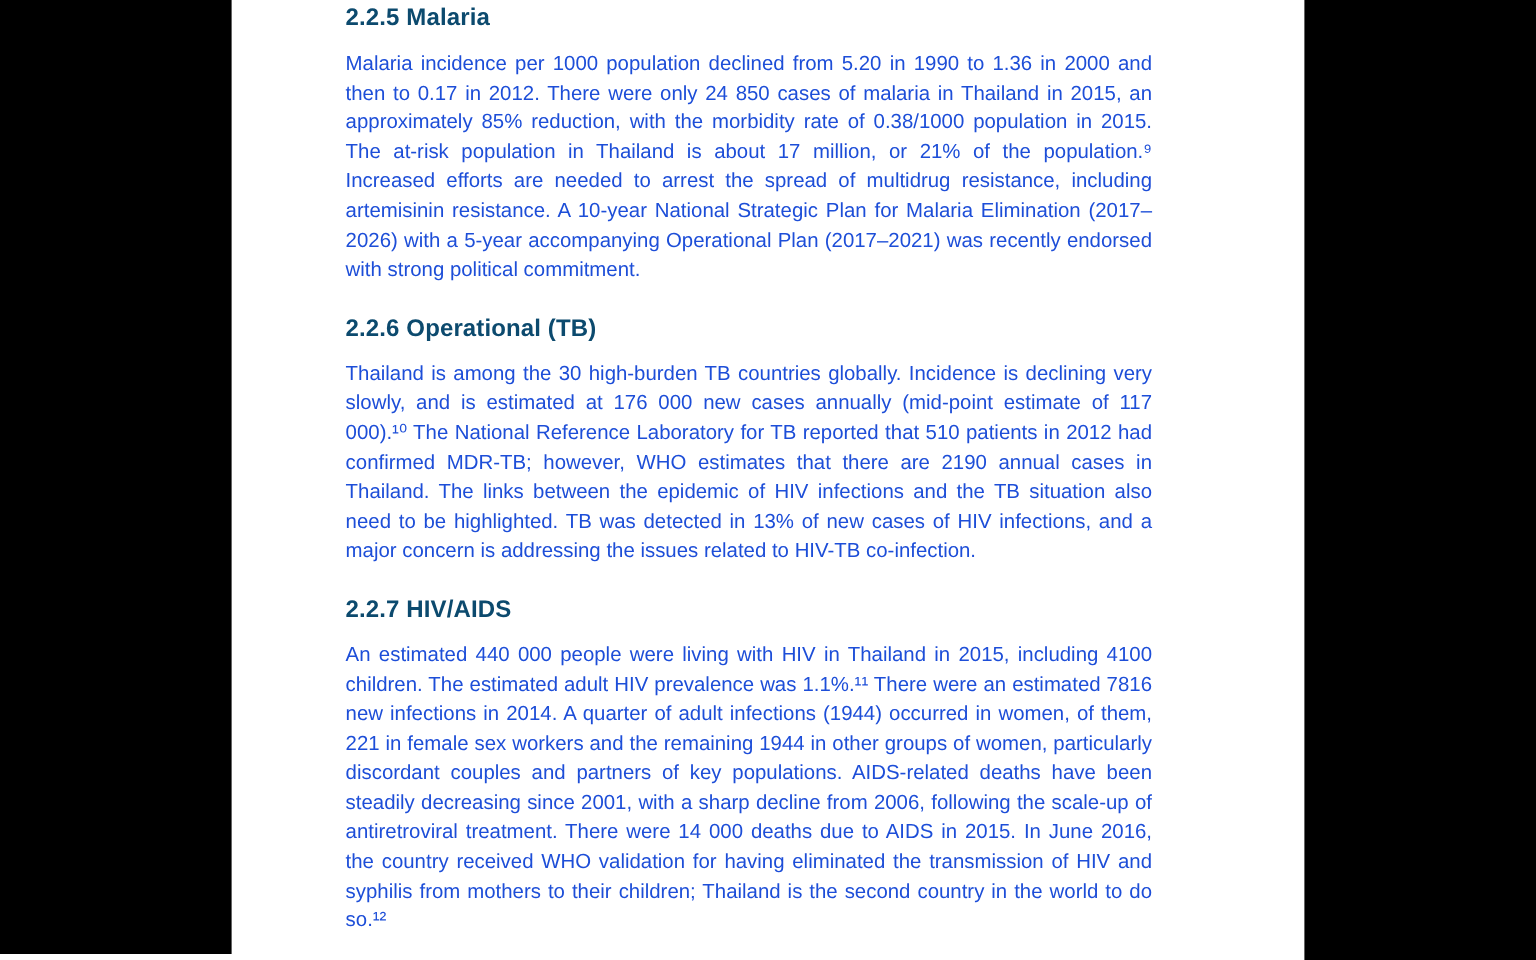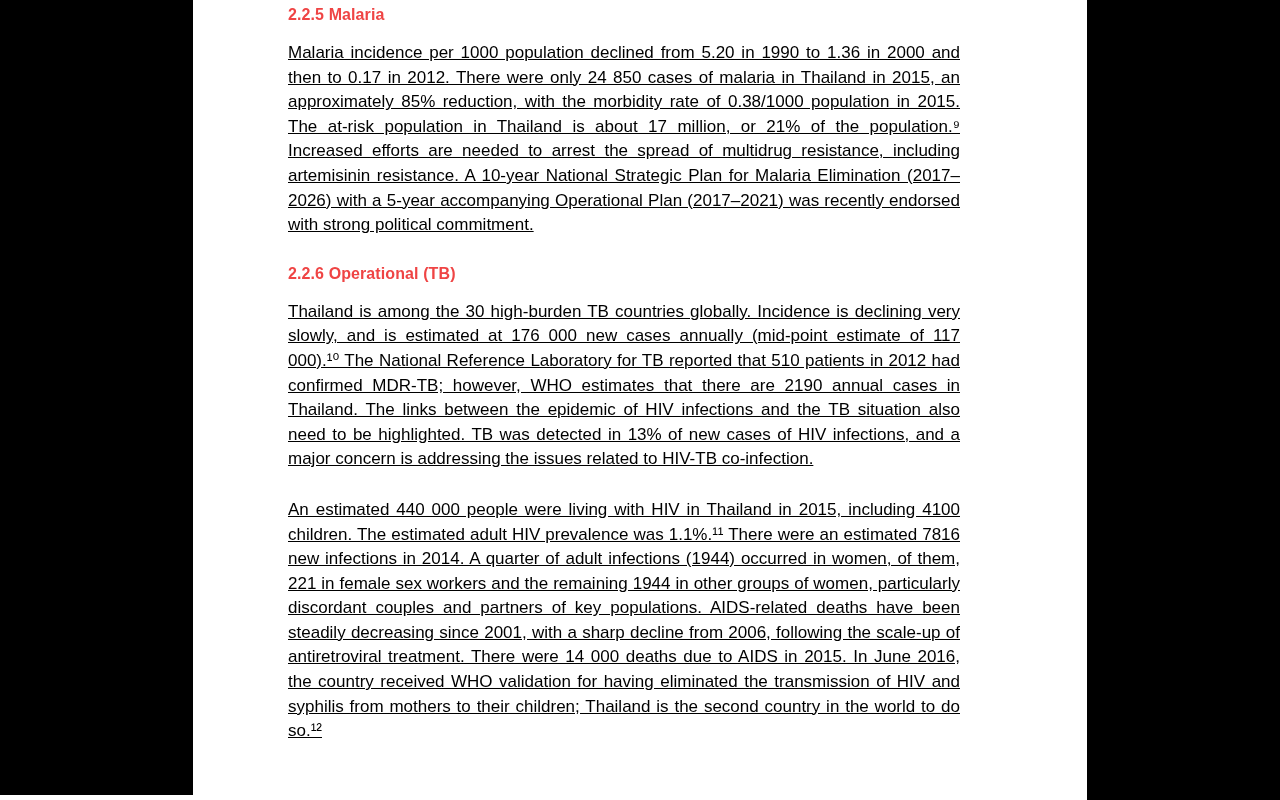--- a/index.html
+++ b/index.html
@@ -23,34 +23,33 @@
   }
   .side-bar.left  { left: 0;    width: 193px; height: 795px; }
   .side-bar.right { left: 1087px; width: 193px; height: 800px; }
   .page-content {
     position: absolute;
     left: 288px;
     top: 5px;
     width: 672px;
   }
   .section-heading {
-    font-size: 16px;
+    font-size: 20px;
     line-height: 20px;
     font-weight: bold;
-    color: #ef4444;
+    color: #0c4a6e;
     letter-spacing: 0.1px;
     margin: 0 0 16px 0;
   }
   .section-body {
     font-size: 17px;
     line-height: 24.6px;
-    color: #000000;
+    color: #1d4ed8;
     text-align: justify;
     margin: 0 0 26px 0;
-    text-decoration: underline;
   }
   .section:last-child .section-body { margin-bottom: 13px; }
 </style>
 </head>
 <body>
 
 <div class="viewport">
 
   <div class="side-bar left"></div>
   <div class="side-bar right"></div>
@@ -61,17 +60,18 @@
       <h3 class="section-heading">2.2.5 Malaria</h3>
       <p class="section-body">Malaria incidence per 1000 population declined from 5.20 in 1990 to 1.36 in 2000 and then to 0.17 in 2012. There were only 24 850 cases of malaria in Thailand in 2015, an approximately 85% reduction, with the morbidity rate of 0.38/1000 population in 2015. The at-risk population in Thailand is about 17 million, or 21% of the population.⁹ Increased efforts are needed to arrest the spread of multidrug resistance, including artemisinin resistance. A 10-year National Strategic Plan for Malaria Elimination (2017–2026) with a 5-year accompanying Operational Plan (2017–2021) was recently endorsed with strong political commitment.</p>
     </div>
 
     <div class="section">
       <h3 class="section-heading">2.2.6 Operational (TB)</h3>
       <p class="section-body">Thailand is among the 30 high-burden TB countries globally. Incidence is declining very slowly, and is estimated at 176 000 new cases annually (mid-point estimate of 117 000).¹⁰ The National Reference Laboratory for TB reported that 510 patients in 2012 had confirmed MDR-TB; however, WHO estimates that there are 2190 annual cases in Thailand. The links between the epidemic of HIV infections and the TB situation also need to be highlighted. TB was detected in 13% of new cases of HIV infections, and a major concern is addressing the issues related to HIV-TB co-infection.</p>
     </div>
 
     <div class="section">
+      <h3 class="section-heading">2.2.7 HIV/AIDS</h3>
       <p class="section-body">An estimated 440 000 people were living with HIV in Thailand in 2015, including 4100 children. The estimated adult HIV prevalence was 1.1%.¹¹ There were an estimated 7816 new infections in 2014. A quarter of adult infections (1944) occurred in women, of them, 221 in female sex workers and the remaining 1944 in other groups of women, particularly discordant couples and partners of key populations. AIDS-related deaths have been steadily decreasing since 2001, with a sharp decline from 2006, following the scale-up of antiretroviral treatment. There were 14 000 deaths due to AIDS in 2015. In June 2016, the country received WHO validation for having eliminated the transmission of HIV and syphilis from mothers to their children; Thailand is the second country in the world to do so.¹²</p>
     </div>
 
   </div>
 </div>
 
 </body></html>

